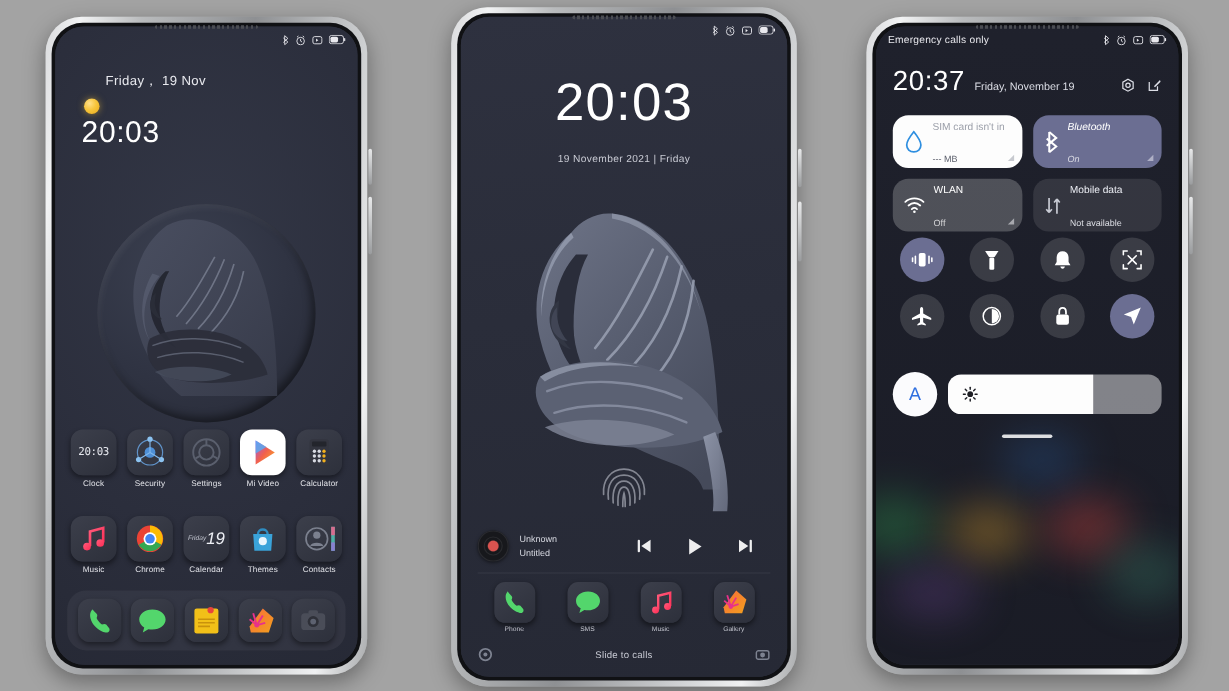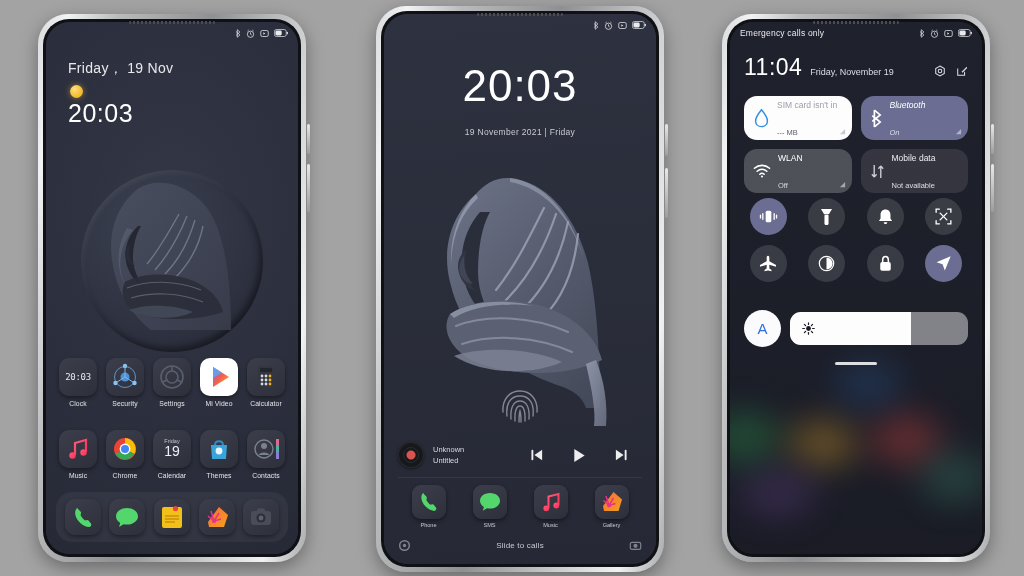--- a/index.html
+++ b/index.html
@@ -37,21 +37,21 @@
                display:flex; align-items:center; padding:0 10px; z-index:5;
                font-size:8px; color:#e9e9ee; }
   .sb-left { flex:1; white-space:nowrap; overflow:hidden; letter-spacing:.2px; font-size:8.5px; }
   .sb-icons { display:flex; align-items:center; gap:5px; }
   .sb-icons svg { display:block; }
 
   
   .hs-bg { position:absolute; inset:0;
            background:radial-gradient(120% 80% at 50% 35%, #333746 0%, #2b2e3c 55%, #252834 100%); }
   .clockwidget { position:absolute; left:22px; top:38px; z-index:3; }
-  .cw-date { font-size:14px; color:#e8e9ee; letter-spacing:.3px; }
+  .cw-date { font-size:11px; color:#e8e9ee; letter-spacing:.3px;margin-left:20px; }
   .cw-sun { margin:7px 0 2px 2px; width:13px; height:13px; border-radius:50%;
             background:radial-gradient(circle at 35% 32%, #ffe08a 0%, #f7c53c 45%, #e8a91c 100%);
             box-shadow:0 0 6px rgba(247,197,60,.5); }
   .cw-time { font-size:25px; color:#fff; font-weight:400; letter-spacing:.5px; line-height:1.1; }
 
   .wall-circle { position:absolute; left:50%; top:148px; transform:translateX(-50%);
                  width:182px; height:182px; border-radius:50%;
                  background:radial-gradient(circle at 38% 30%, #3b4050 0%, #2f3342 55%, #272a36 100%);
                  box-shadow: inset 2px 3px 5px rgba(255,255,255,.07), inset -3px -4px 7px rgba(0,0,0,.45);
                  overflow:hidden; }
@@ -323,21 +323,21 @@
                 <path d="M19 8 A11 11 0 0 1 28.5 24 L19 19 Z" fill="#fbbc05"></path>
                 <path d="M9.5 24 A11 11 0 0 0 28.5 24 L19 19 Z" fill="#34a853"></path>
                 <circle cx="19" cy="19" r="5.4" fill="#fff"></circle>
                 <circle cx="19" cy="19" r="4" fill="#4285f4"></circle>
               </svg>
             </div>
             <div class="lbl">Chrome</div>
           </div>
           <div class="app">
             <div class="tile tile-dark">
-              <div style="position:absolute;inset:0;display:flex;flex-direction:column;align-items:center;justify-content:center;">
+              <div style="position:absolute;inset:0;display:flex;flex-direction:row;align-items:center;justify-content:center;font-style:italic;">
                 <div style="font-size:5.5px;color:#c3c6d0;">Friday</div>
                 <div style="font-size:14px;color:#eef0f5;line-height:1.1;">19</div>
               </div>
             </div>
             <div class="lbl">Calendar</div>
           </div>
           <div class="app">
             <div class="tile tile-dark">
               <svg viewBox="0 0 38 38" style="position:absolute;inset:0;">
                 <path d="M11 15 H27 L26 29 H12 Z" fill="#3aa3d9"></path>
@@ -631,21 +631,21 @@
             </svg>
             <svg width="14" height="8" viewBox="0 0 20 11">
               <rect x="0.5" y="0.5" width="17" height="10" rx="3" fill="none" stroke="#e9e9ee" stroke-width="1"></rect>
               <rect x="2" y="2" width="9" height="7" rx="2" fill="#e9e9ee"></rect>
               <rect x="18.2" y="3.6" width="1.6" height="3.8" rx=".8" fill="#e9e9ee"></rect>
             </svg>
           </div>
         </div>
 
         <div class="cc-head">
-          <div class="cc-time">11:04</div>
+          <div class="cc-time">20:37</div>
           <div class="cc-date">Friday, November 19</div>
           <div class="hicon">
             <svg width="12" height="12" viewBox="0 0 14 14">
               <path d="M7 1.2 L12 4 V10 L7 12.8 L2 10 V4 Z" fill="none" stroke="#dcdee6" stroke-width="1.2"></path>
               <circle cx="7" cy="7" r="2.1" fill="none" stroke="#dcdee6" stroke-width="1.2"></circle>
             </svg>
             <svg width="12" height="12" viewBox="0 0 14 14">
               <path d="M2 4 V12 H10 V8" fill="none" stroke="#dcdee6" stroke-width="1.2"></path>
               <path d="M6.5 8 L12.4 2 L13 3.6 L7.6 9 Z" fill="#dcdee6"></path>
             </svg>

